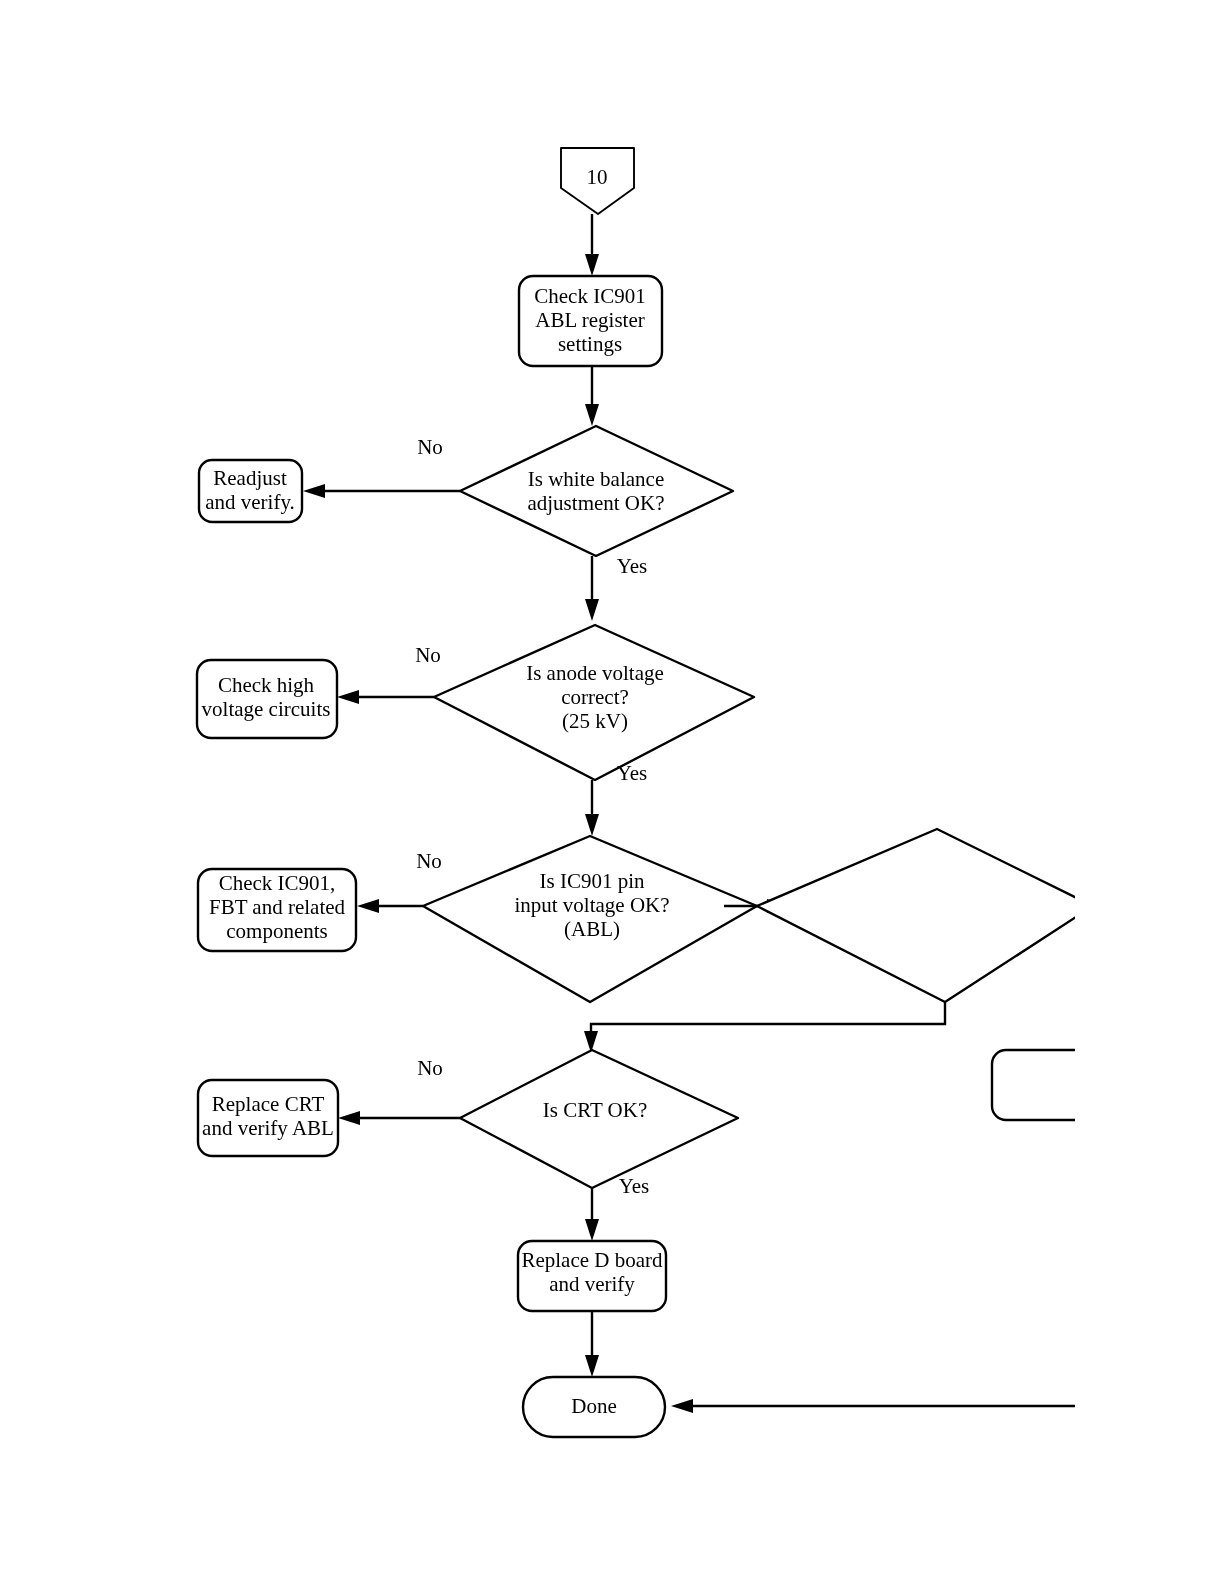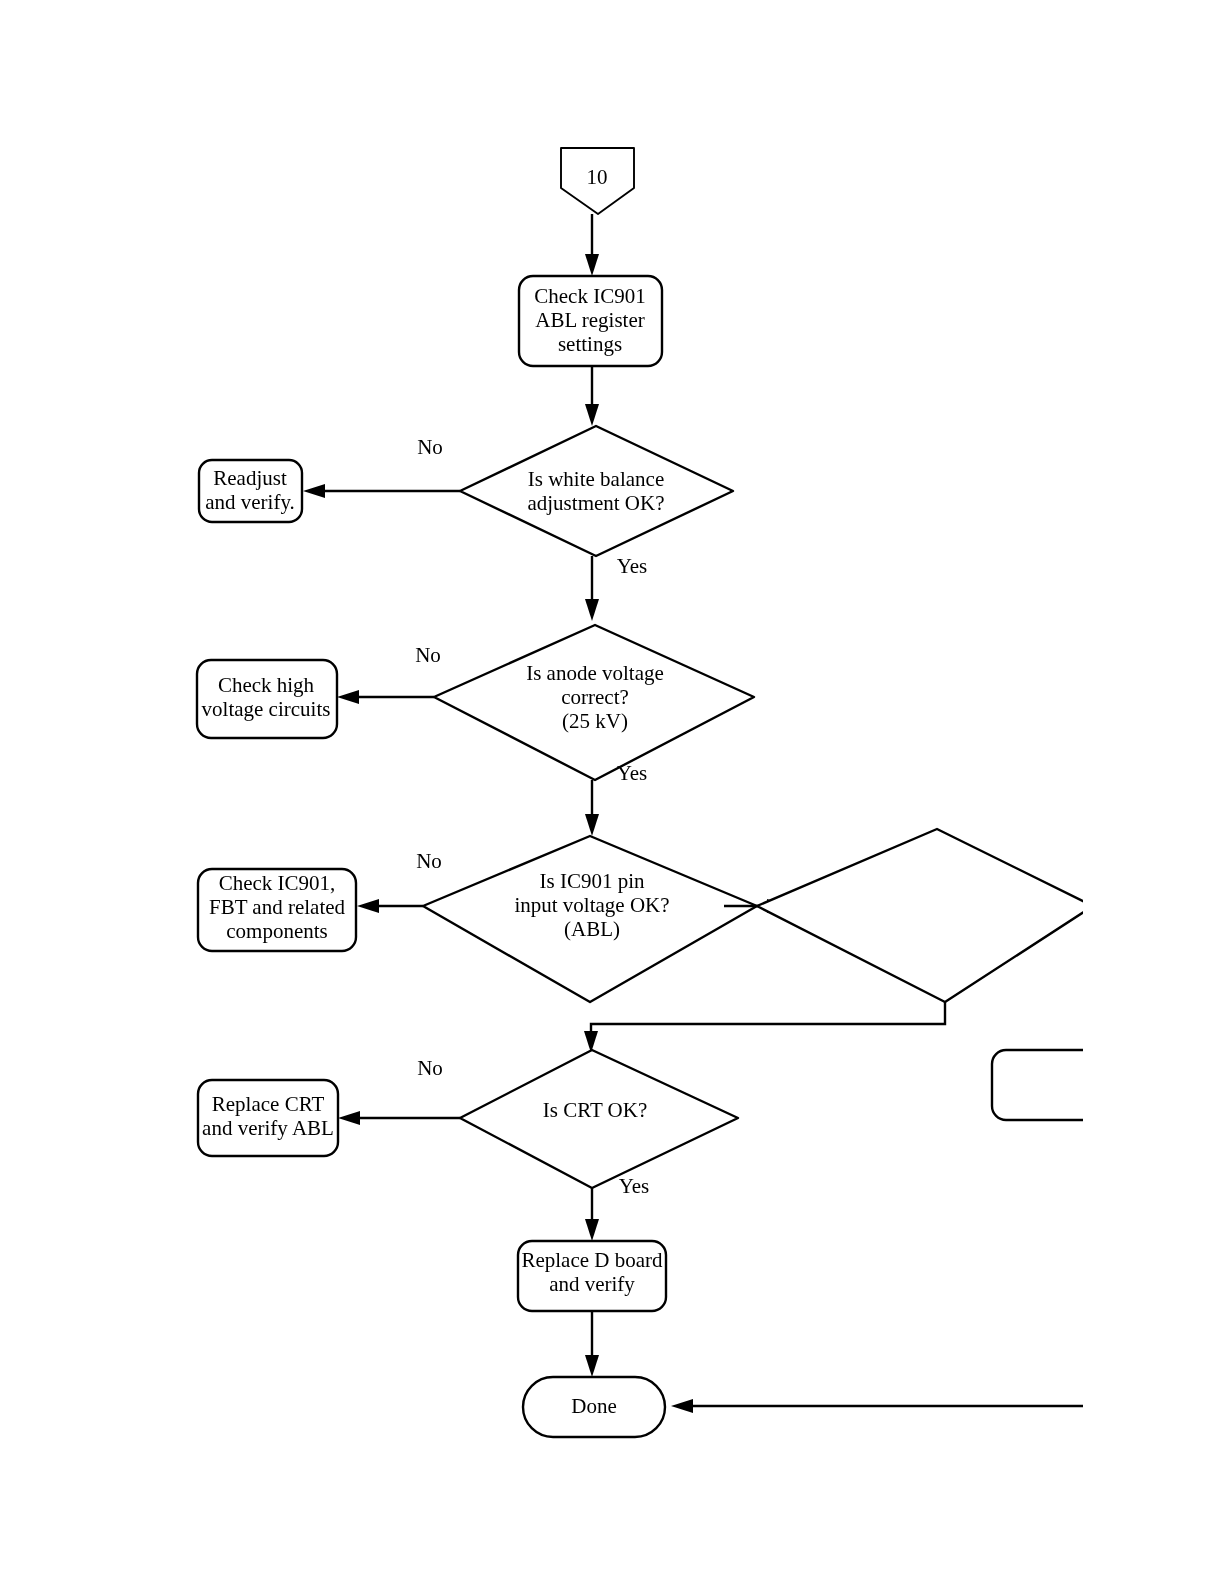--- a/index.html
+++ b/index.html
@@ -7,21 +7,20 @@
     padding: 0;
     background: #ffffff;
   }
   #page {
     position: relative;
     width: 1075px;
     height: 1585px;
     background: #ffffff;
     font-family: "Liberation Serif", "DejaVu Serif", serif;
     overflow: hidden;
-    padding-left: 8px;
   }
   svg#flow {
     position: absolute;
     left: 0;
     top: 0;
     width: 1225px;
     height: 1585px;
   }
   .shape {
     fill: #ffffff;

